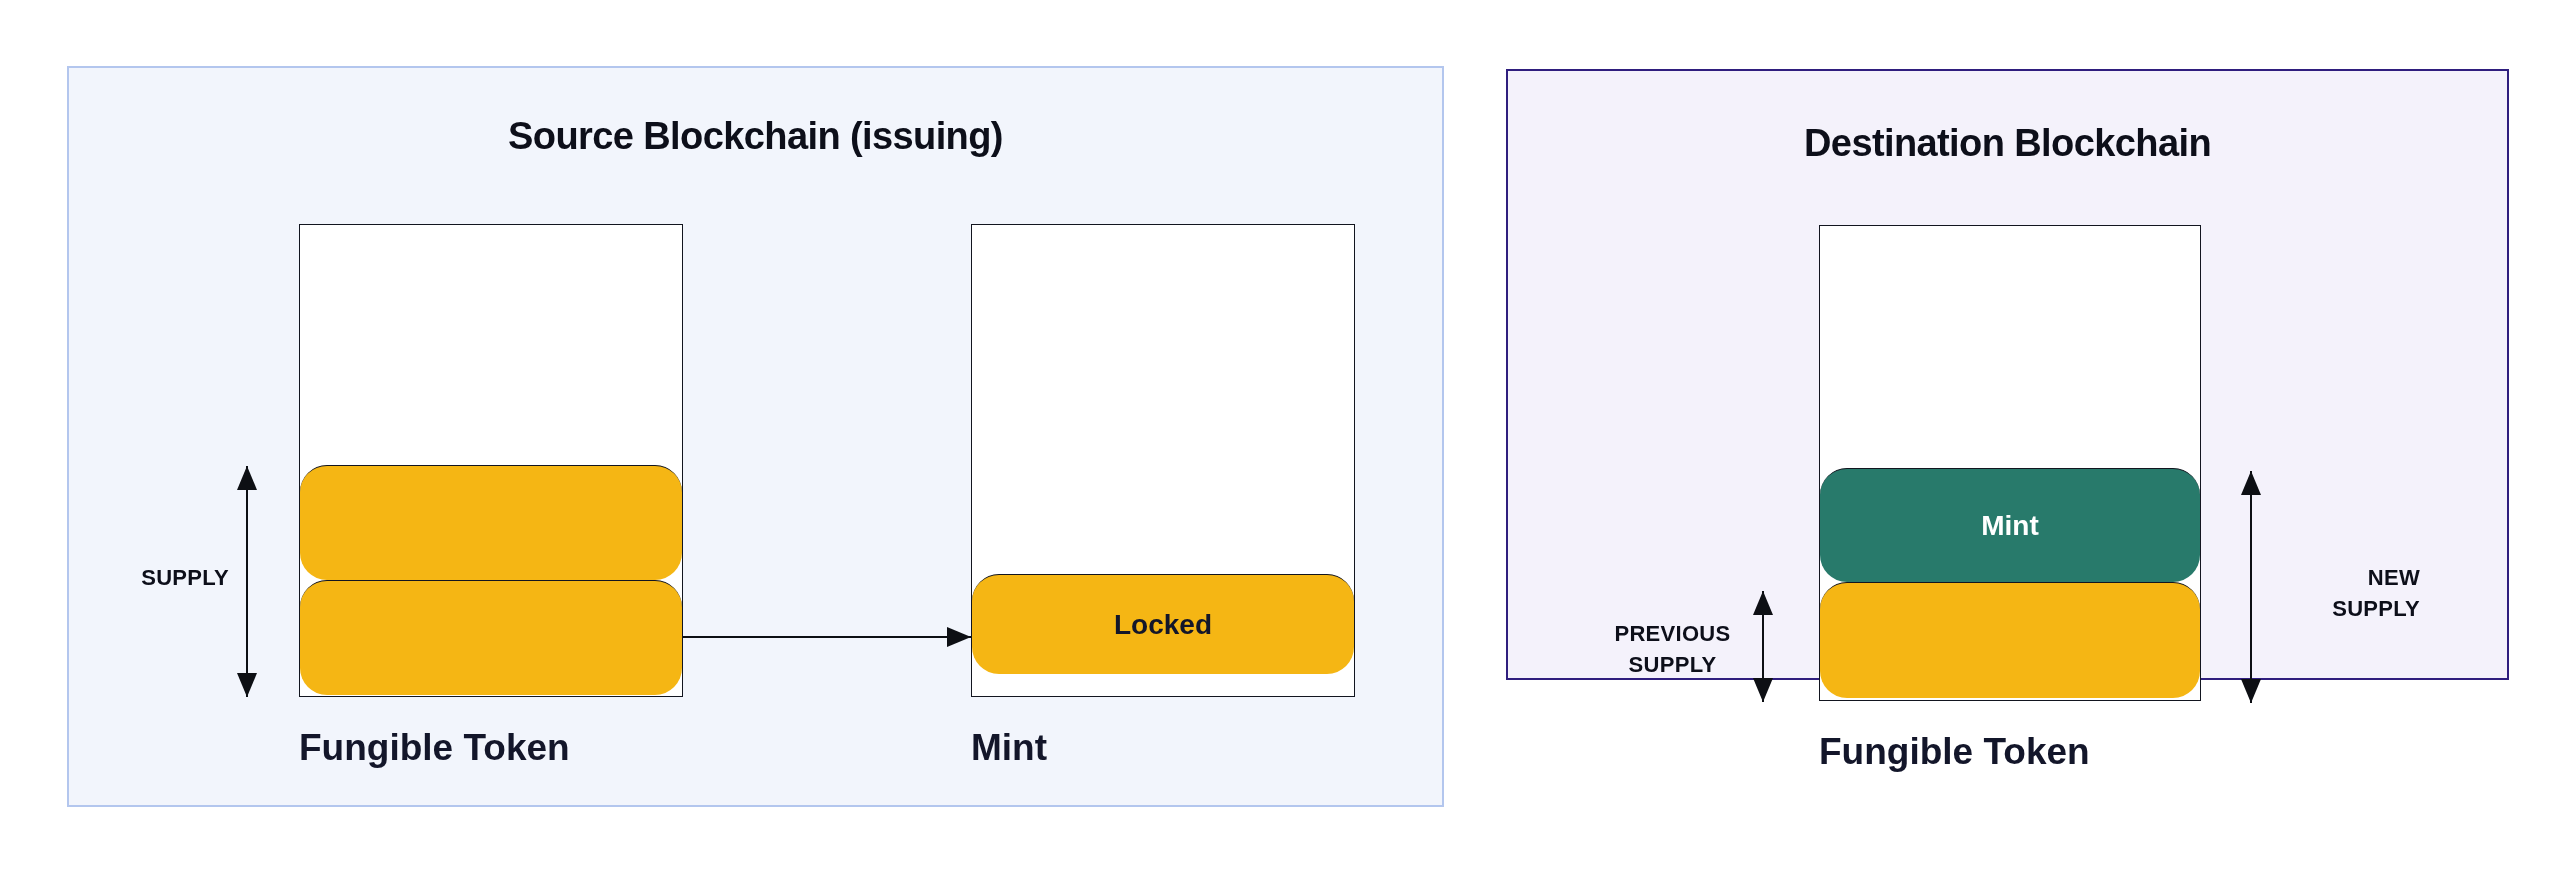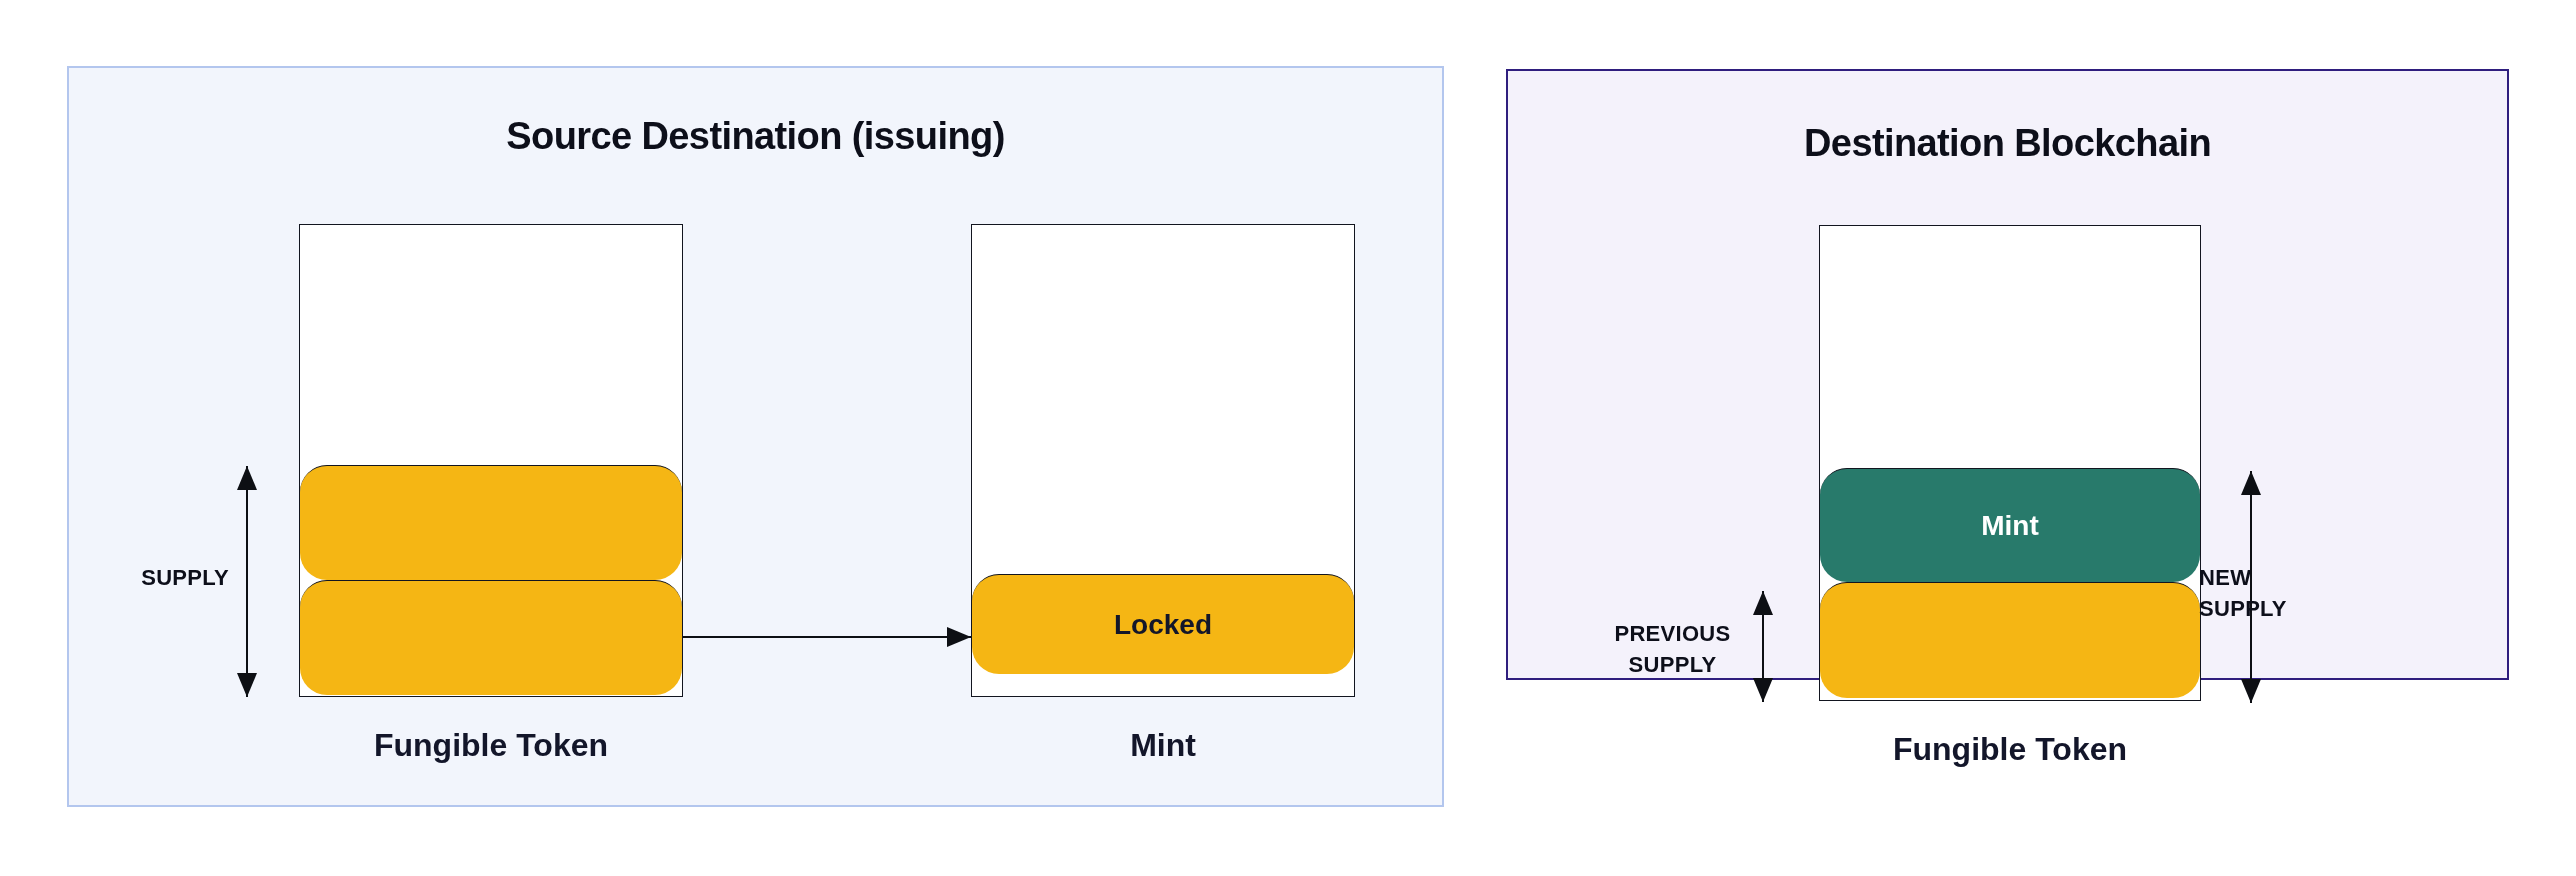--- a/index.html
+++ b/index.html
@@ -44,22 +44,22 @@
 
   .bar-ft-src{left:230px;top:156px;width:384px;height:473px;}
   .bar-pool{left:902px;top:156px;width:384px;height:473px;}
   .bar-ft-dst{left:311px;top:154px;width:382px;height:476px;}
 
   .locked-seg{display:flex;align-items:center;justify-content:center;}
   .locked-text{font-size:28px;font-weight:600;color:var(--text-dark,#13162a);}
   .mint-text{font-size:28px;font-weight:600;color:var(--mint-text,#ffffff);}
 
   .bar-label{
-    position:absolute;text-align:center;
-    font-size:32px;font-weight:600;color:var(--text-dark,#13162a);
+    position:absolute;
+    font-size:37px;font-weight:600;color:var(--text-dark,#13162a);
   }
 
   
   .caps-label{
     position:absolute;font-size:22px;font-weight:700;letter-spacing:0.3px;
     line-height:31px;color:var(--title-ink,#0d0f1a);
   }
 
   
   .varrow{
@@ -83,33 +83,33 @@
     border-left:24px solid var(--arrow-ink,#0d0f14);
   }
 
   .arrow-supply{left:168px;top:398px;height:231px;}
   .arrow-transfer{left:614px;top:559px;width:288px;}
   .arrow-prev{left:245px;top:520px;height:111px;}
   .arrow-new{left:733px;top:400px;height:232px;}
 
   .label-supply{left:33px;top:494px;width:127px;text-align:right;}
   .label-prev{left:54px;top:547px;width:221px;text-align:center;}
-  .label-new{left:691px;top:491px;width:221px;text-align:left;}
+  .label-new{left:691px;top:491px;width:221px;text-align:right;}
 
   .label-ft-src{left:230px;top:659px;width:384px;}
   .label-pool{left:902px;top:659px;width:384px;}
   .label-ft-dst{left:311px;top:660px;width:382px;}
 </style>
 </head>
 <body style="background: rgb(255, 255, 255);">
 
 <div class="canvas">
 
   <div class="panel panel-source">
-    <div class="panel-title">Source Destination (issuing)</div>
+    <div class="panel-title">Source Blockchain (issuing)</div>
 
     <div class="varrow arrow-supply"></div>
     <div class="caps-label label-supply">SUPPLY</div>
 
     <div class="bar bar-ft-src">
       <div class="seg seg-white" style="height:240px;"></div>
       <div class="seg seg-orange seg-line" style="height:115px;"></div>
       <div class="seg seg-orange seg-line" style="height:115px;"></div>
     </div>
 

